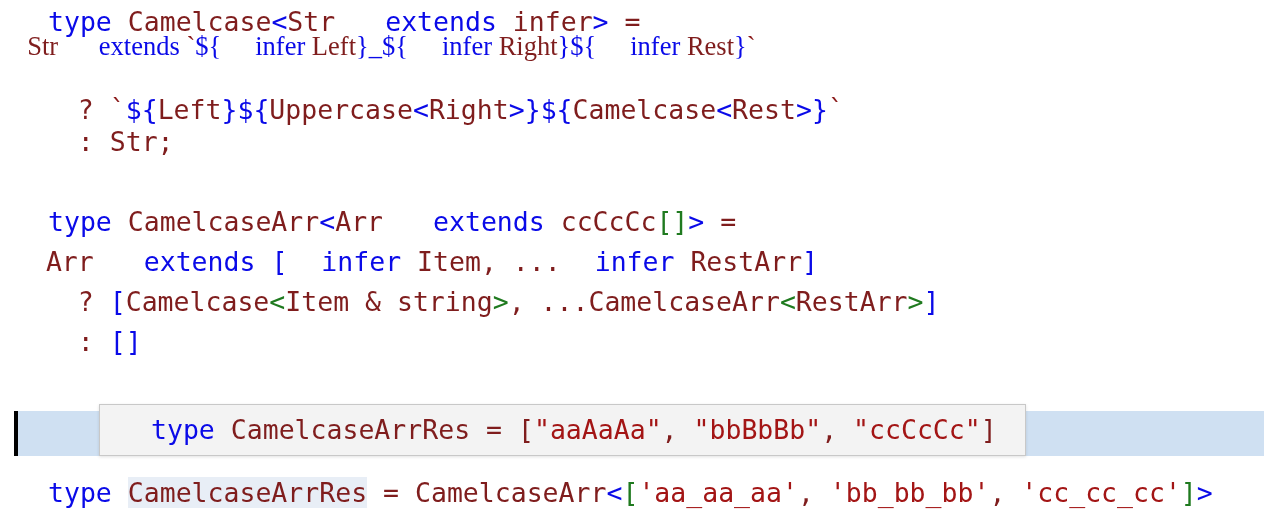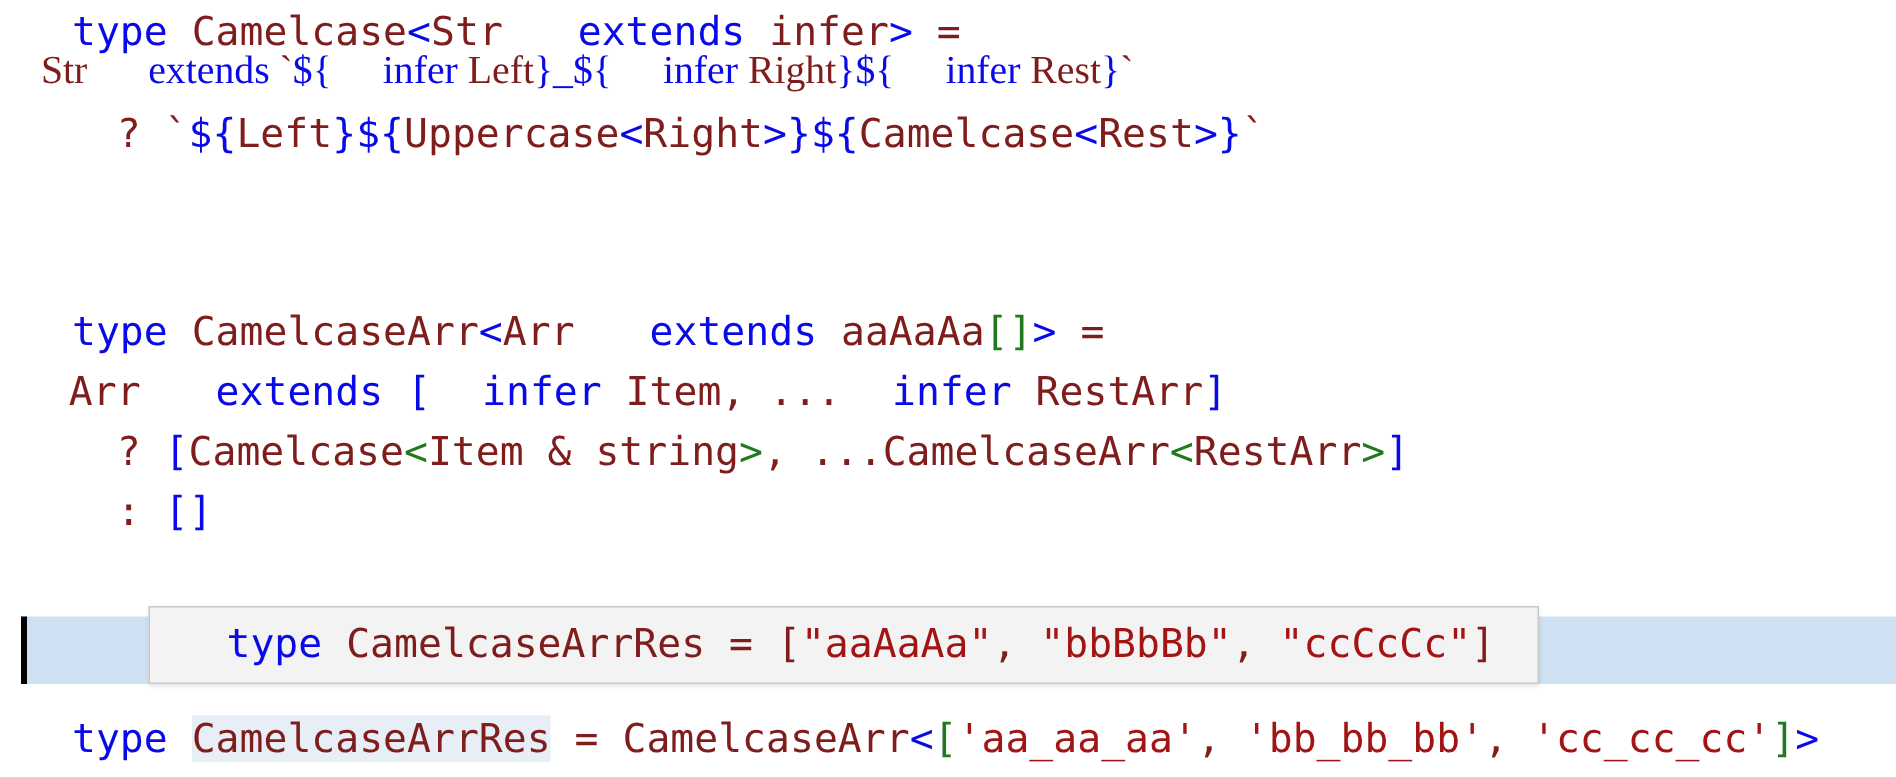--- a/index.html
+++ b/index.html
@@ -52,21 +52,21 @@
     left: 14px;
     height: 40px;
     line-height: 40px;
     white-space: pre;
     font-size: 26.5px;
     letter-spacing: 0px;
     color: #1a1a1a;
   }
   .line-0  { top: 2px; }
   .line-1  { top: 26px; font-family: Liberation Serif, serif; }
-  .line-2  { top: 70px; }
+  .line-2  { top: 90px; }
   .line-3  { top: 122px; }
   .line-4  { top: 162px; }
   .line-5  { top: 202px; }
   .line-6  { top: 242px; }
   .line-7  { top: 282px; }
   .line-8  { top: 322px; }
   .line-9  { top: 362px; }
   .line-10 { top: 402px; }
   .line-11 { top: 473px; }
 
@@ -118,24 +118,25 @@
   <div class="caret"></div>
 
   <div class="code-layer">
 
     <div class="line line-0"><span class="kw">type </span><span class="pl">Camelcase</span><span class="br-b">&lt;</span><span class="pl">Str </span><span class="kw">extends </span><span class="pl">infer</span><span class="br-b">&gt;</span><span class="pl"> =</span></div>
 
     <div class="line line-1"><span class="pl">  Str </span><span class="kw">extends </span><span class="tick">`</span><span class="tmpl">${</span><span class="kw">infer </span><span class="pl">Left</span><span class="tmpl">}</span><span class="tmpl">_</span><span class="tmpl">${</span><span class="kw">infer </span><span class="pl">Right</span><span class="tmpl">}</span><span class="tmpl">${</span><span class="kw">infer </span><span class="pl">Rest</span><span class="tmpl">}</span><span class="tick">`</span></div>
 
     <div class="line line-2"><span class="pl">    ? </span><span class="tick">`</span><span class="tmpl">${</span><span class="pl">Left</span><span class="tmpl">}</span><span class="tmpl">${</span><span class="pl">Uppercase</span><span class="br-b">&lt;</span><span class="pl">Right</span><span class="br-b">&gt;</span><span class="tmpl">}</span><span class="tmpl">${</span><span class="pl">Camelcase</span><span class="br-b">&lt;</span><span class="pl">Rest</span><span class="br-b">&gt;</span><span class="tmpl">}</span><span class="tick">`</span></div>
 
+    <div class="line line-3"><span class="pl">    : Str;</span></div>
 
     <div class="line line-4"><span class="pl"></span></div>
 
-    <div class="line line-5"><span class="kw">type </span><span class="pl">CamelcaseArr</span><span class="br-b">&lt;</span><span class="pl">Arr </span><span class="kw">extends </span><span class="pl">aaAaAa</span><span class="br-g">[]</span><span class="br-b">&gt;</span><span class="pl"> =</span></div>
+    <div class="line line-5"><span class="kw">type </span><span class="pl">CamelcaseArr</span><span class="br-b">&lt;</span><span class="pl">Arr </span><span class="kw">extends </span><span class="pl">ccCcCc</span><span class="br-g">[]</span><span class="br-b">&gt;</span><span class="pl"> =</span></div>
 
     <div class="line line-6"><span class="pl">  Arr </span><span class="kw">extends </span><span class="br-b">[</span><span class="kw">infer </span><span class="pl">Item, ...</span><span class="kw">infer </span><span class="pl">RestArr</span><span class="br-b">]</span></div>
 
     <div class="line line-7"><span class="pl">    ? </span><span class="br-b">[</span><span class="pl">Camelcase</span><span class="br-g">&lt;</span><span class="pl">Item &amp; string</span><span class="br-g">&gt;</span><span class="pl">, ...CamelcaseArr</span><span class="br-g">&lt;</span><span class="pl">RestArr</span><span class="br-g">&gt;</span><span class="br-b">]</span></div>
 
     <div class="line line-8"><span class="pl">    : </span><span class="br-b">[]</span></div>
 
     <div class="line line-9"><span class="pl"></span></div>
 
     <div class="line line-10"><span class="pl"></span></div>

